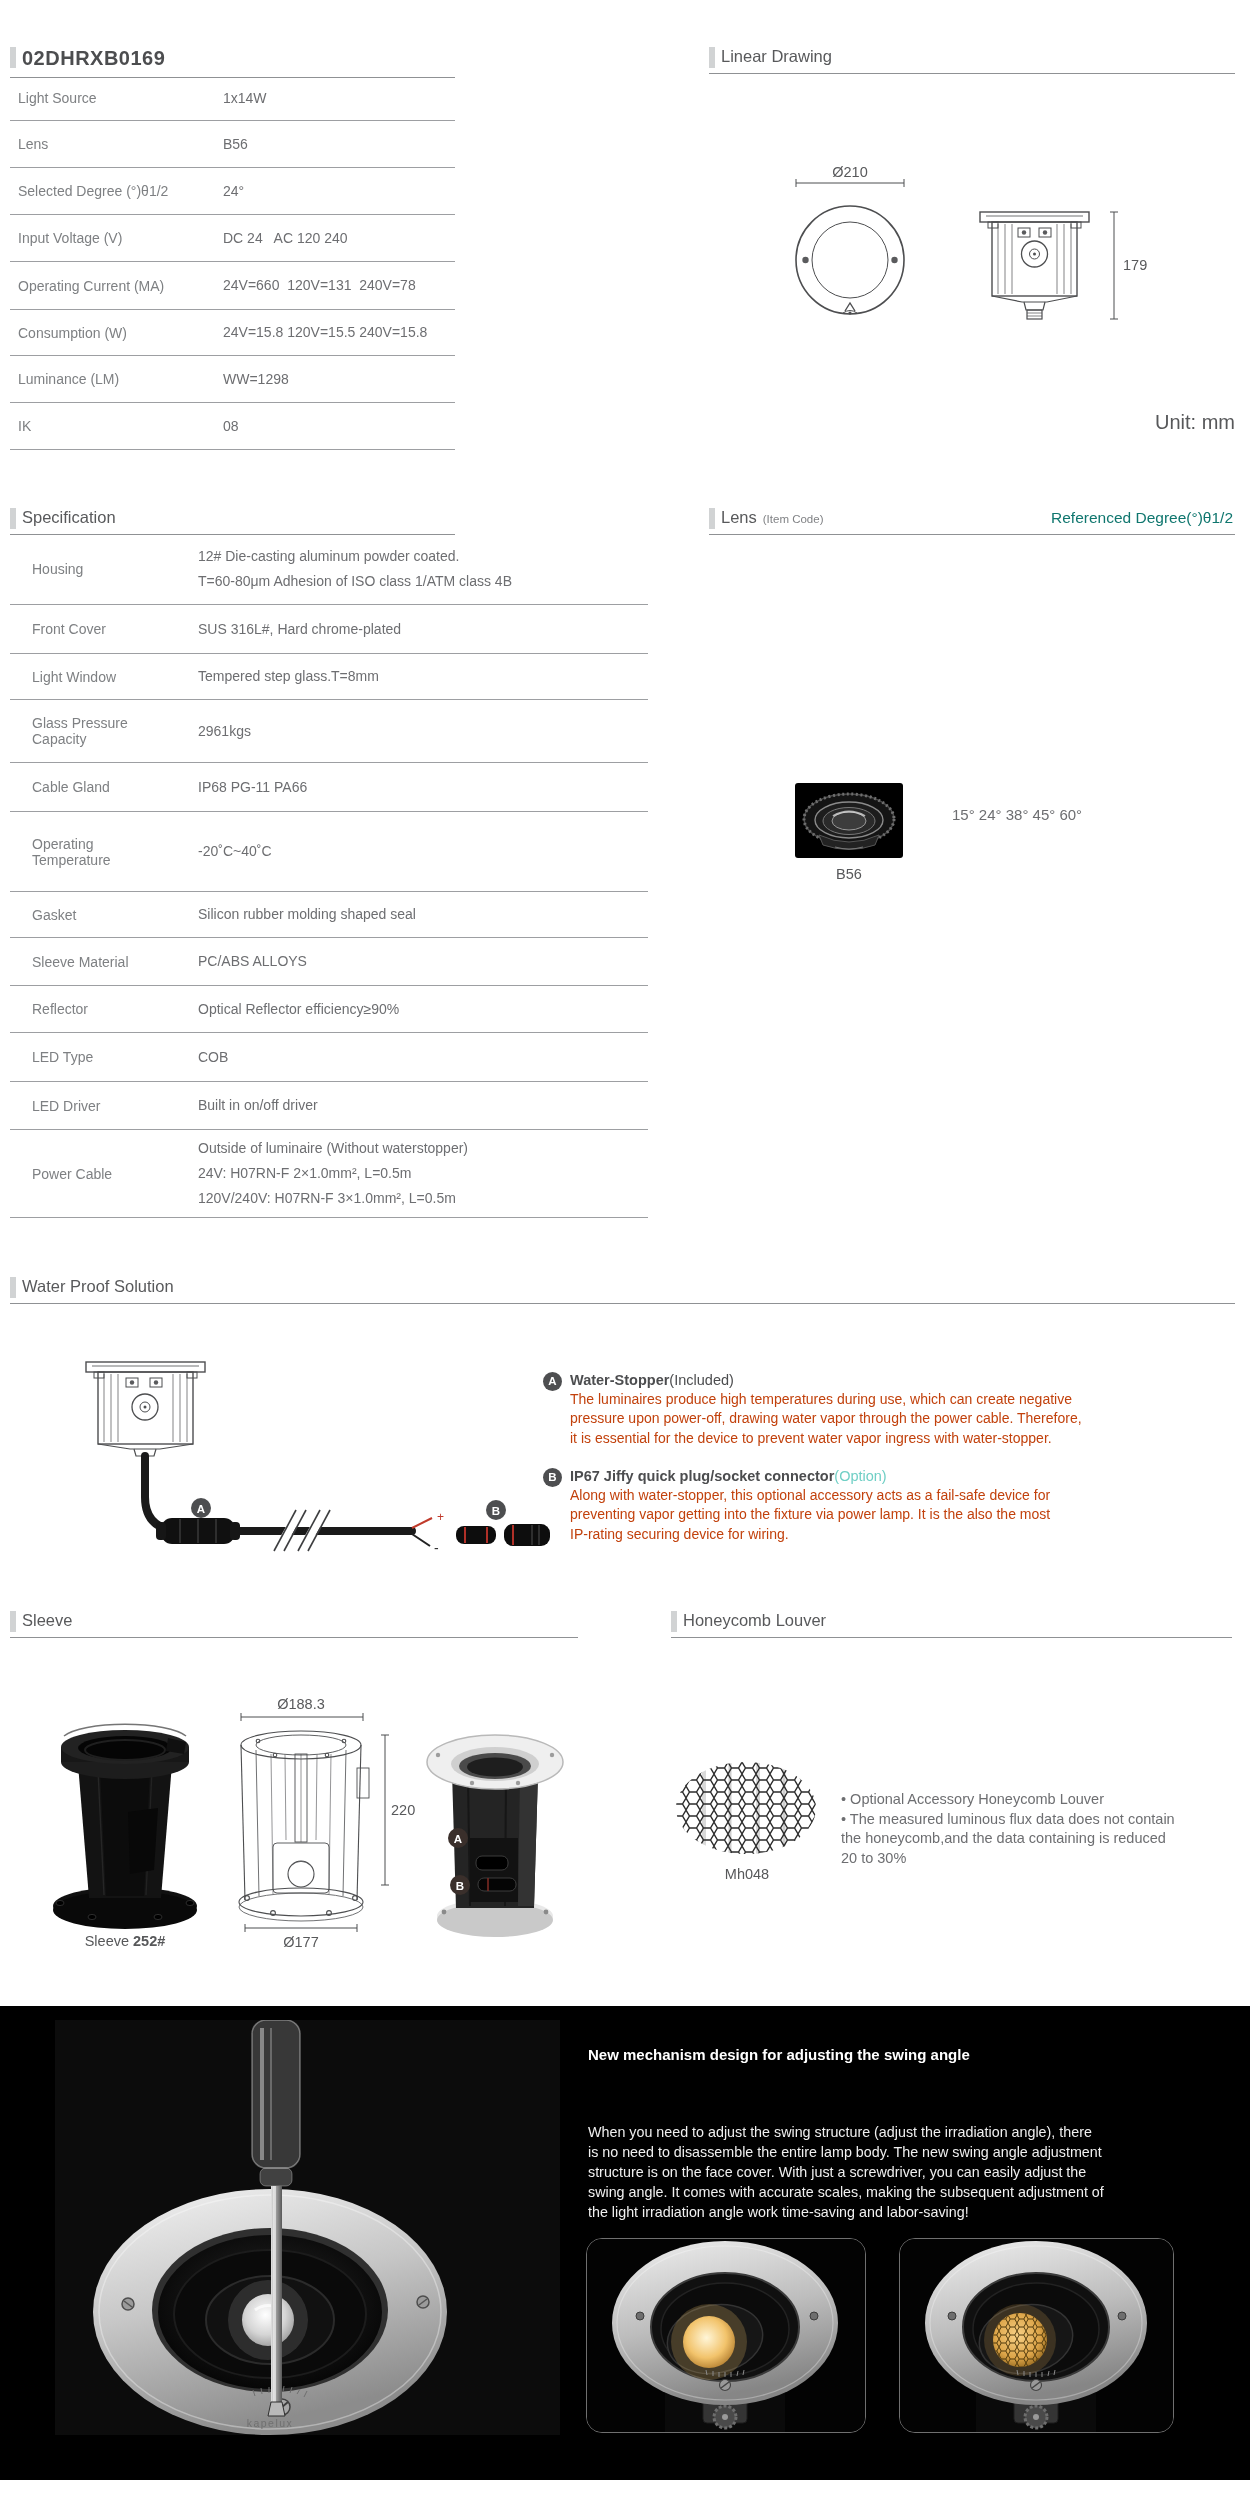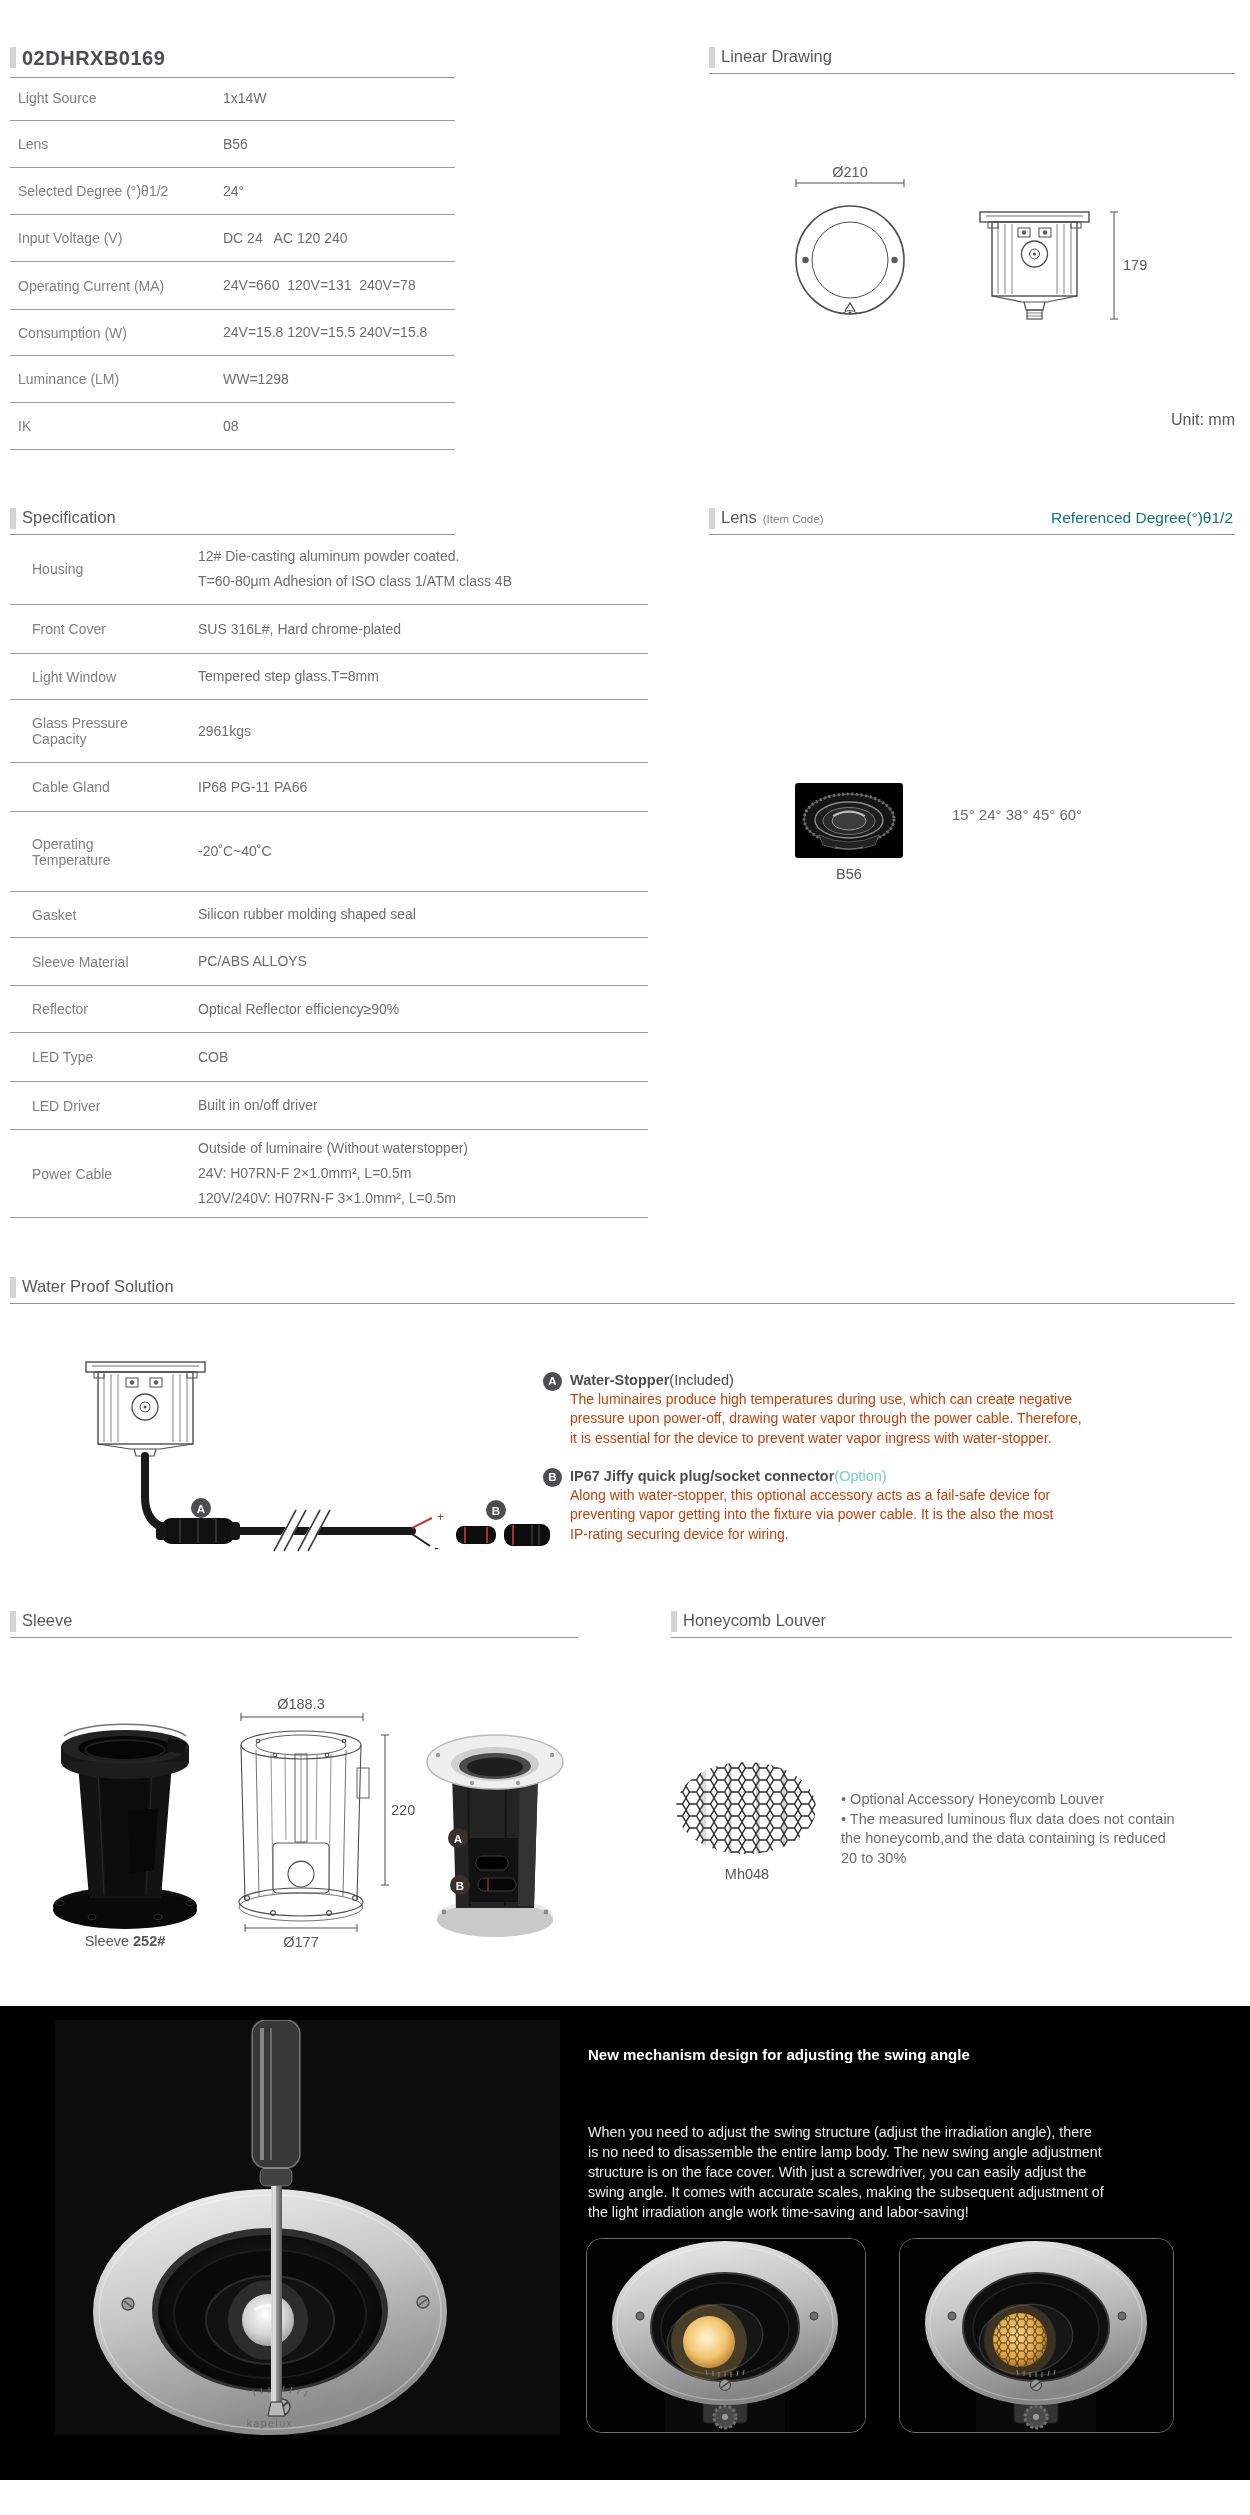--- a/index.html
+++ b/index.html
@@ -15,21 +15,21 @@
   .sec-title { font-size:16.5px; color:#58595b; }
   .sec-title.code { font-size:20px; font-weight:bold; color:#4c4d4f; letter-spacing:.5px; }
   .sec-sub { font-size:11.5px; color:#808285; margin-left:6px; }
   .sec-right { position:absolute; right:2px; bottom:7px; font-size:15.5px; color:#0f766e; }
   
   .trow { display:flex; align-items:center; border-bottom:1px solid #9d9fa2; }
   .trow .lbl { width:213px; padding-left:8px; font-size:14px; color:#7e8083; white-space:pre-line; }
   .trow .val { flex:1; font-size:14px; color:#6d6e71; white-space:pre-wrap; line-height:17px; }
   .spec .lbl { width:188px; padding-left:22px; }
   .spec .val { line-height:25px; }
-  .unit { font-size:16px; color:#57585a; text-align:right; }
+  .unit { font-size:20px; color:#57585a; text-align:right; }
   .dimtext { font-size:14.5px; fill:#58595b; }
   .drawline { stroke:#4d4e50; fill:none; }
   
   .mark { position:absolute; width:19px; height:19px; border-radius:50%; background:#4d4e50;
           color:#fff; font-size:11.5px; font-weight:bold; text-align:center; line-height:19px; }
   .wp-title { position:absolute; font-size:14.5px; color:#4c4d4f; }
   .wp-title b { font-weight:bold; }
   .wp-title .opt { color:#6fcfc5; font-weight:normal; }
   .wp-body { position:absolute; font-size:14px; line-height:19.3px; color:#c2410c; white-space:pre-line; }
   
@@ -309,21 +309,21 @@
 </div>
 <div class="wp-body" style="left:570px; top:1390px; width:615px;">The luminaires produce high temperatures during use, which can create negative
 pressure upon power-off, drawing water vapor through the power cable. Therefore,
 it is essential for the device to prevent water vapor ingress with water-stopper.</div>
 
 <div class="mark" style="left:543px; top:1468px;">B</div>
 <div class="wp-title" style="left:570px; top:1468px;">
   <b>IP67 Jiffy quick plug/socket connector</b><span class="opt">(Option)</span>
 </div>
 <div class="wp-body" style="left:570px; top:1486px; width:615px;">Along with water-stopper, this optional accessory acts as a fail-safe device for
-preventing vapor getting into the fixture via power cable. It is the also the most
+preventing vapor getting into the fixture via power lamp. It is the also the most
 IP-rating securing device for wiring.</div>
 
 <div class="sec-head" style="left:10px; top:1608px; width:568px;">
   <span class="sec-bar"></span>
   <span class="sec-title">Sleeve</span>
 </div>
 
 <svg class="abs" style="left:40px; top:1720px;" width="170" height="215" viewBox="0 0 170 215">
   <ellipse cx="85" cy="186" rx="72" ry="19" fill="#101010"></ellipse>
   <ellipse cx="85" cy="190" rx="72" ry="19" fill="#090909"></ellipse>

